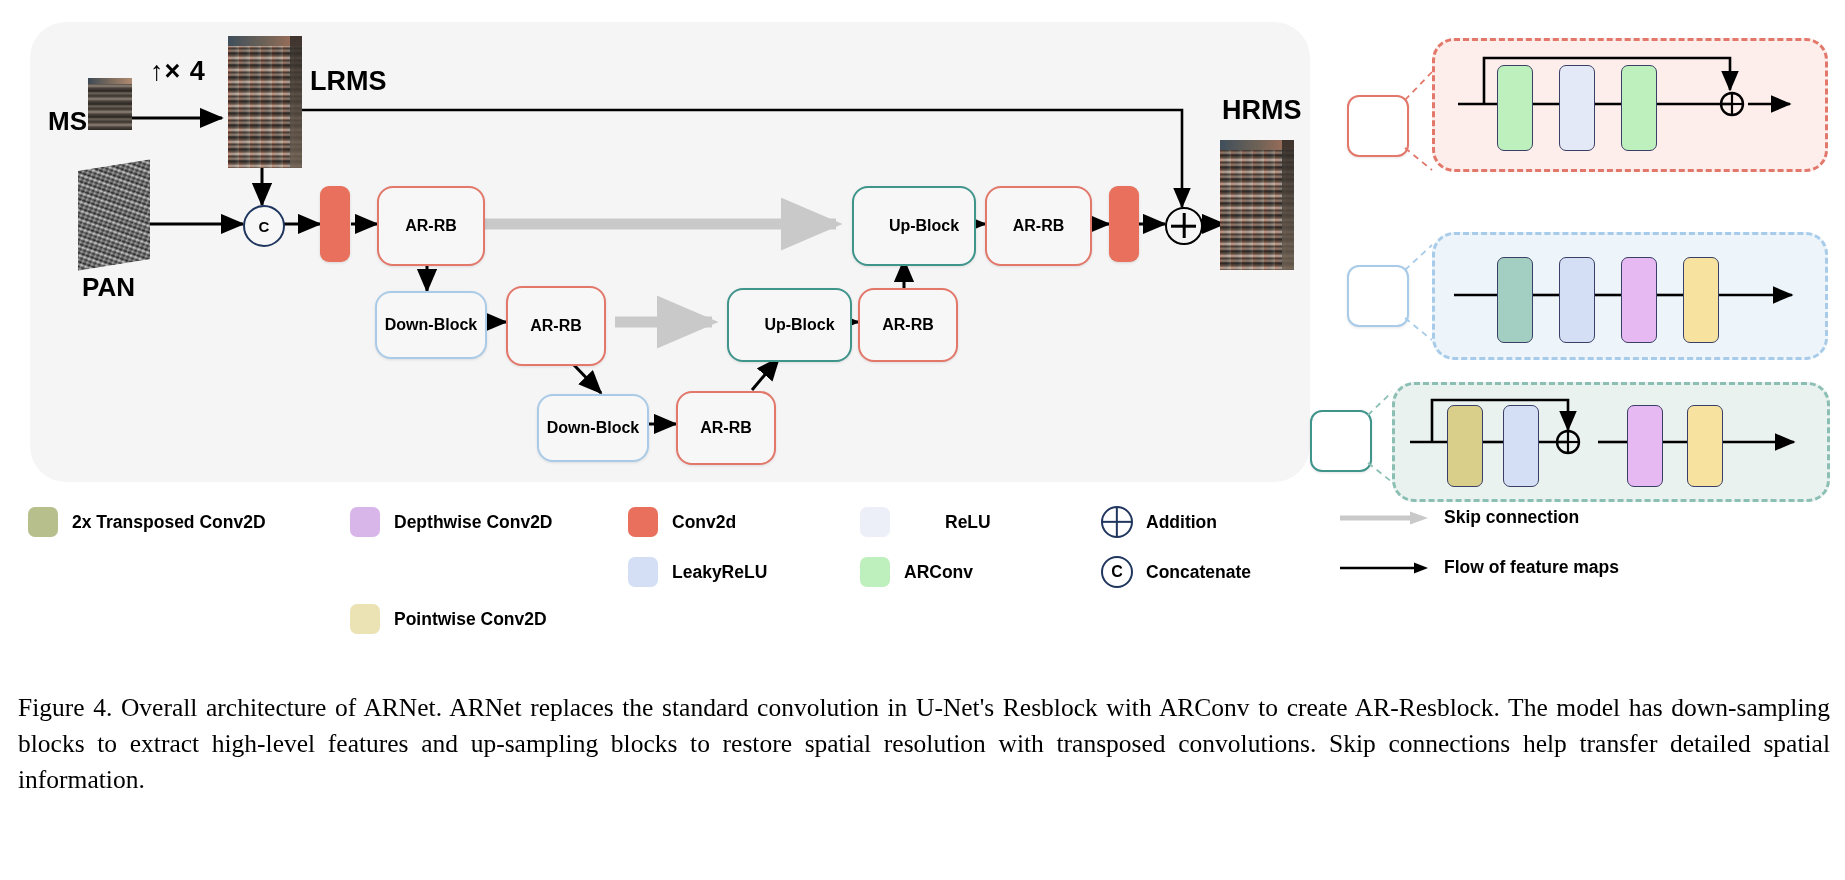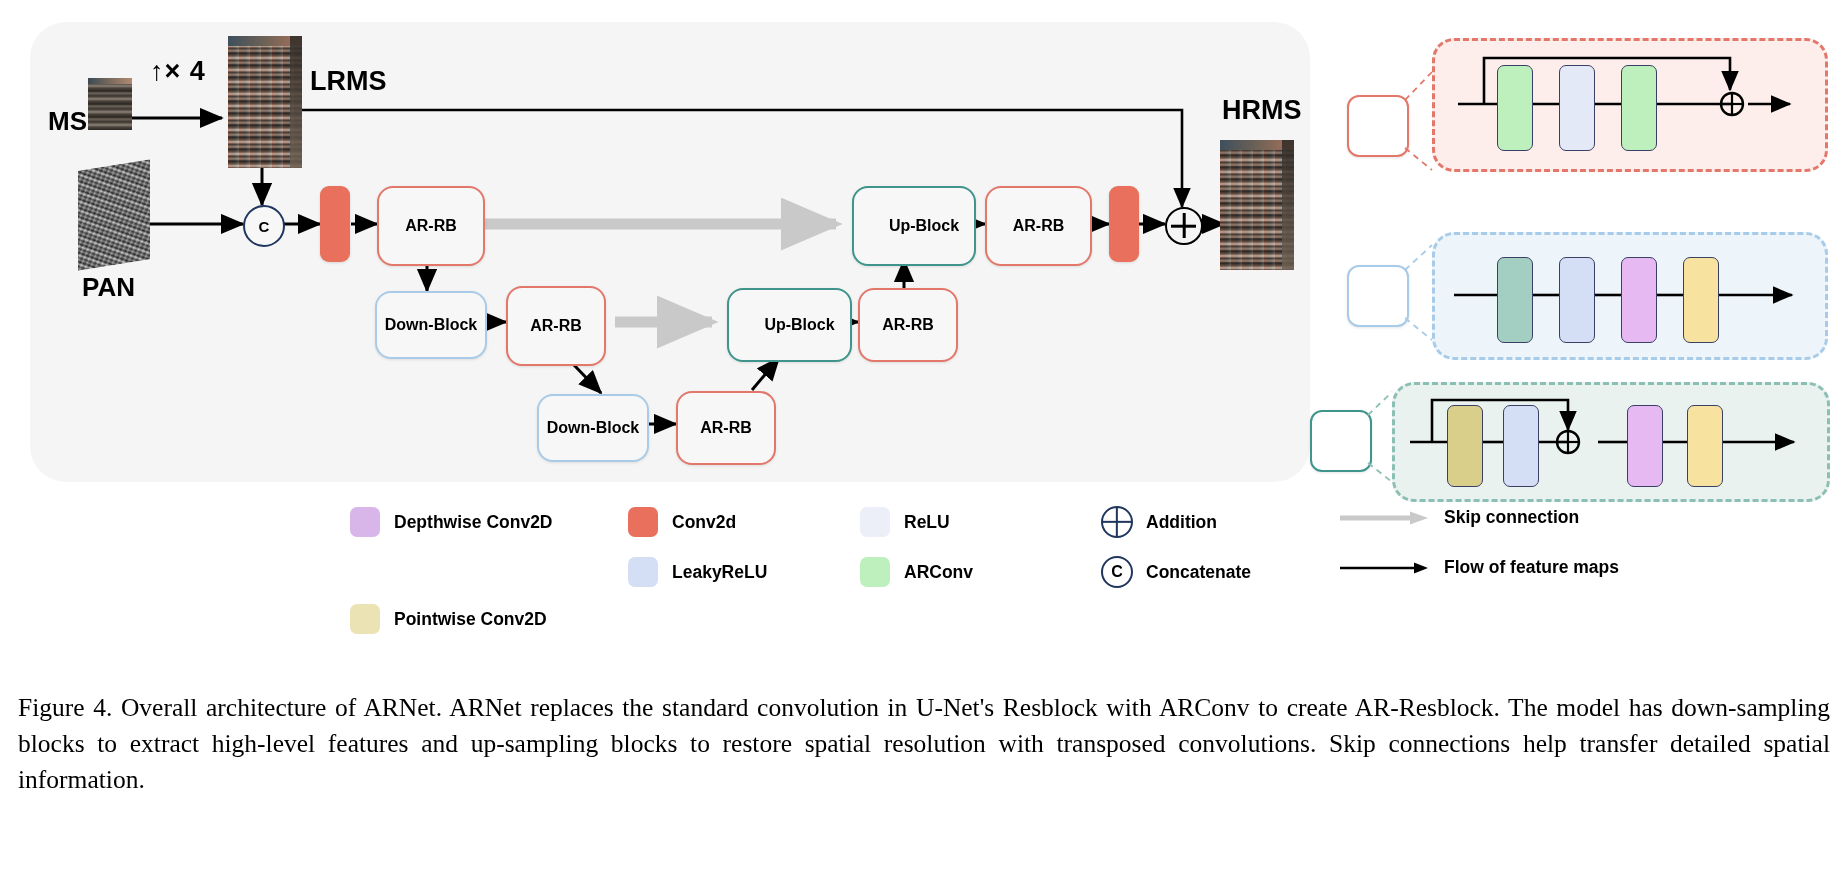--- a/index.html
+++ b/index.html
@@ -202,32 +202,36 @@
   <div class="blk green" style="left:727px;top:288px;width:101px;height:70px;">Up-Block</div>
 
   <div class="blk red" style="left:858px;top:288px;width:96px;height:70px;">AR-RB</div>
 
   <div class="blk green" style="left:852px;top:186px;width:100px;height:76px;">Up-Block</div>
 
   <div class="blk red" style="left:985px;top:186px;width:103px;height:76px;">AR-RB</div>
 
   <div class="legend">
 
+    <div class="lg-item" style="left:0px;top:12px;">
+      <div class="swatch" style="background:#b7c08c;"></div>
+      <div class="lg-txt">2x Transposed Conv2D</div>
+    </div>
 
     <div class="lg-item" style="left:322px;top:12px;">
       <div class="swatch" style="background:#d9b6ea;"></div>
       <div class="lg-txt">Depthwise Conv2D</div>
     </div>
 
     <div class="lg-item" style="left:600px;top:12px;">
       <div class="swatch" style="background:#e8705c;"></div>
       <div class="lg-txt">Conv2d</div>
     </div>
 
-    <div class="lg-item" style="left:832px;top:12px;">
+    <div class="lg-item" style="left:832px;top:12px;gap:41px;">
       <div class="swatch" style="background:#eceef8;"></div>
       <div class="lg-txt">ReLU</div>
     </div>
 
     <div class="lg-item" style="left:1072px;top:10px;">
       <div class="lg-ico">
         <div style="position:absolute;inset:1px;border:2.4px solid #20365e;border-radius:50%;"></div>
         <div style="position:absolute;left:50%;top:2px;width:2.3px;height:29px;background:#20365e;transform:translateX(-50%);"></div>
         <div style="position:absolute;top:50%;left:2px;height:2.3px;width:29px;background:#20365e;transform:translateY(-50%);"></div>
       </div>

